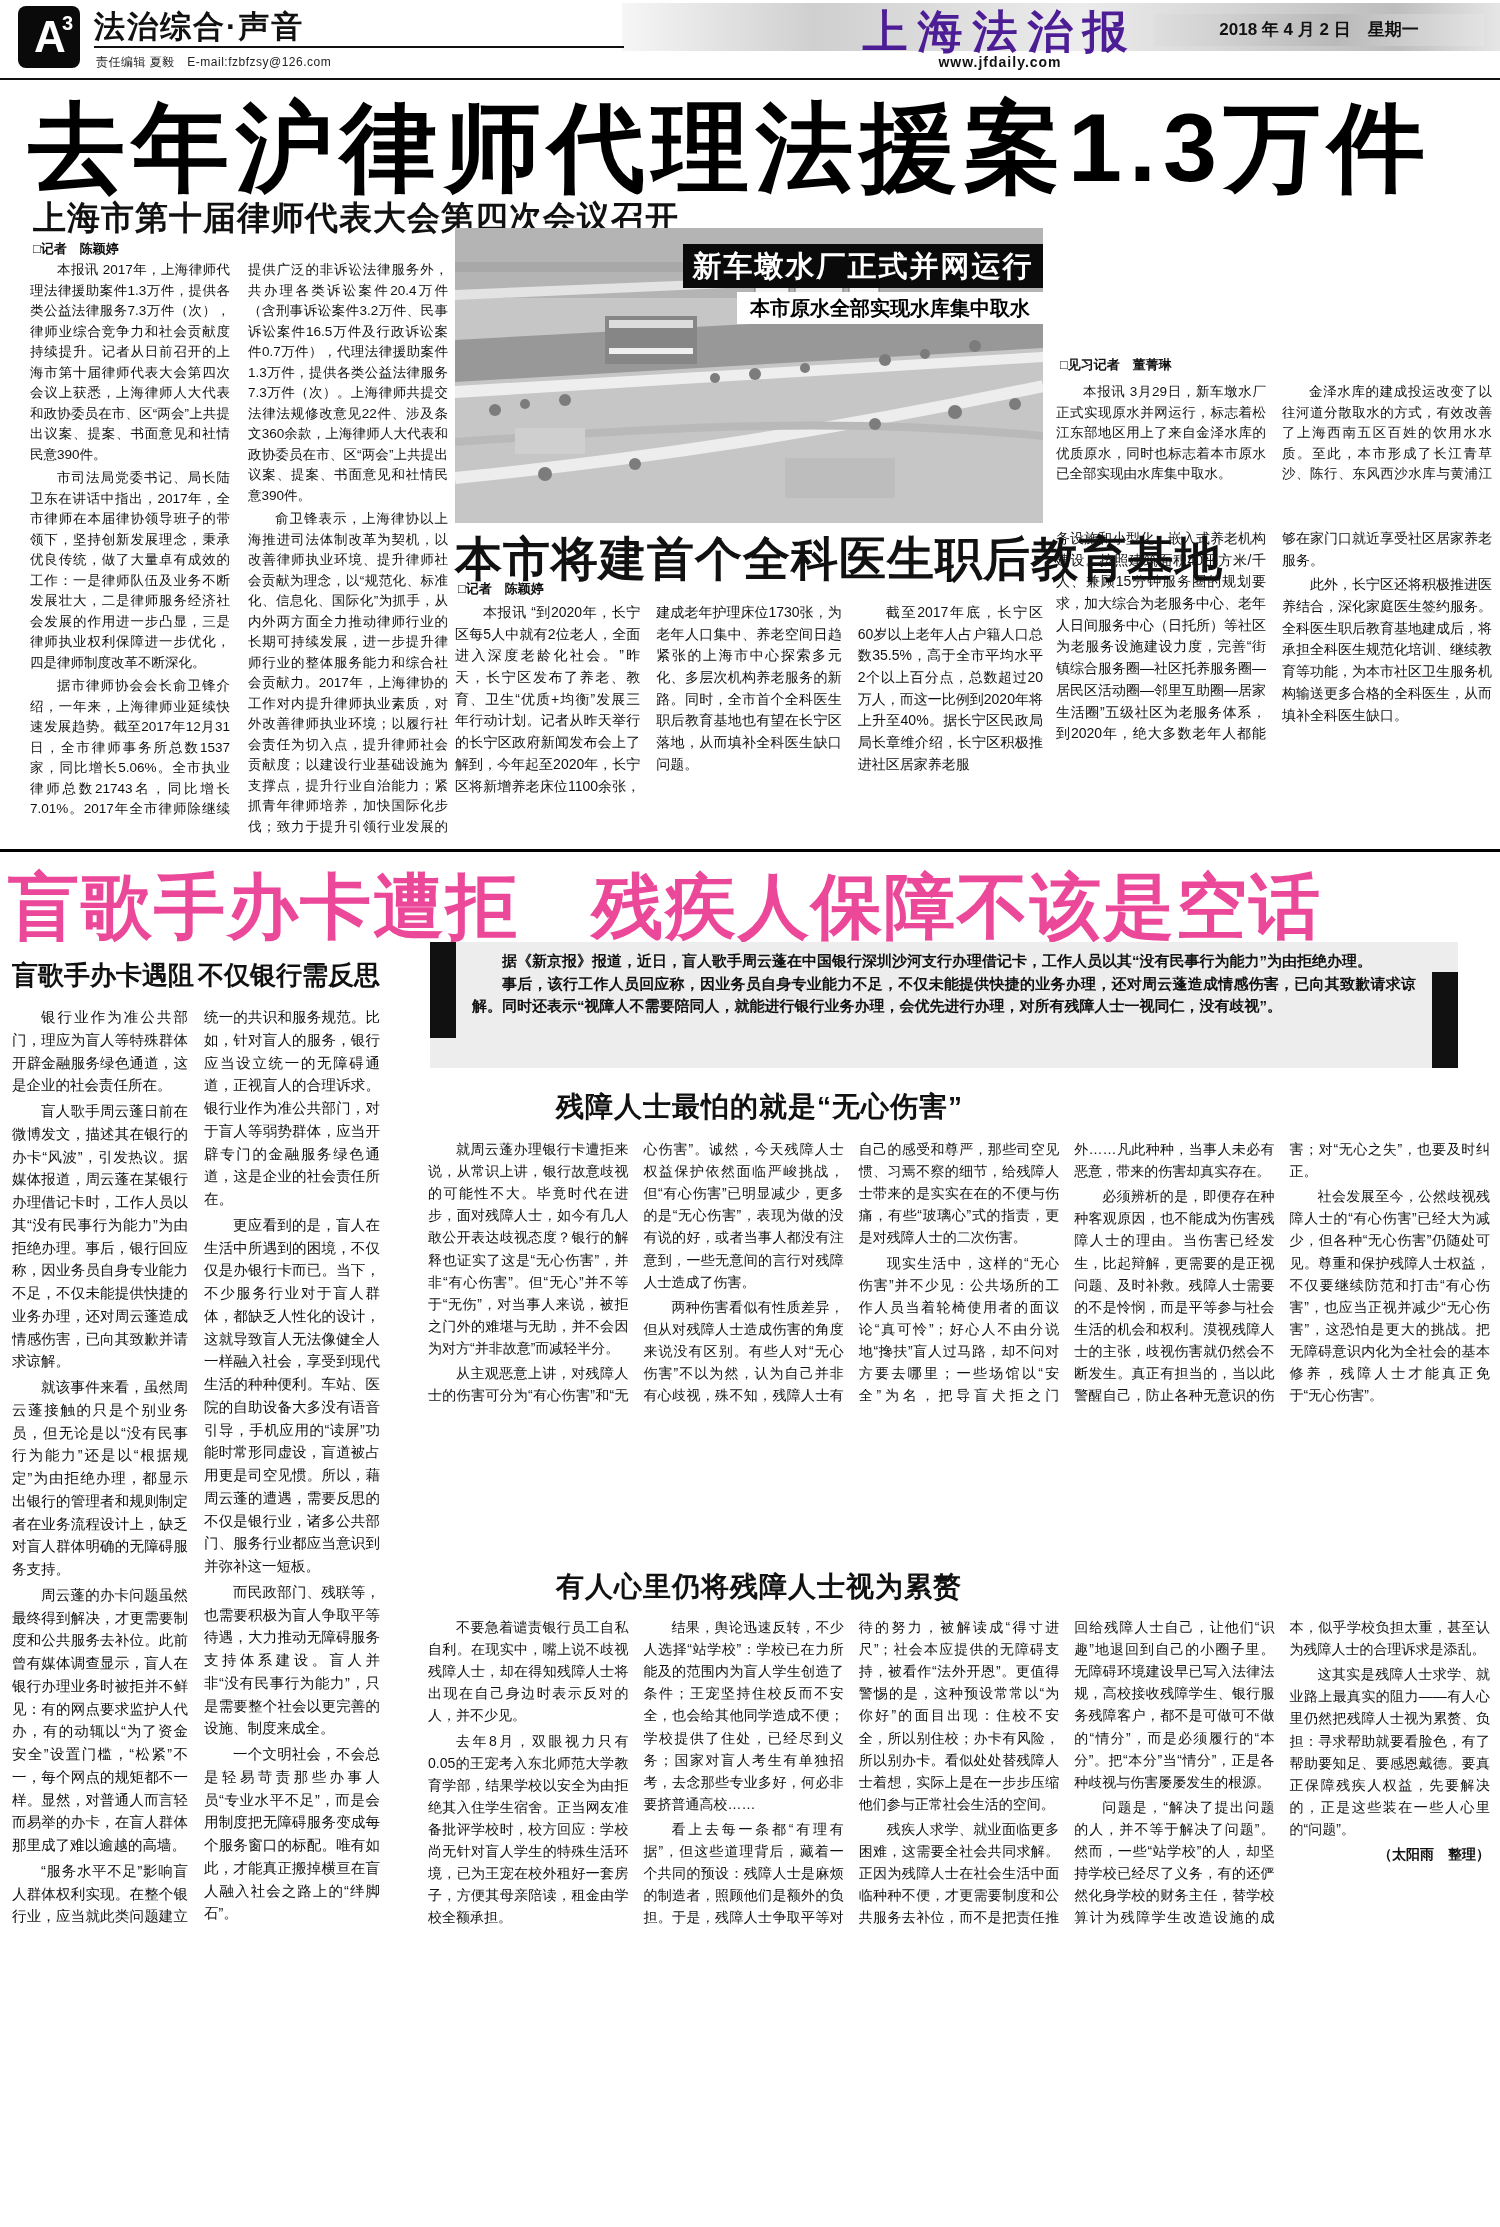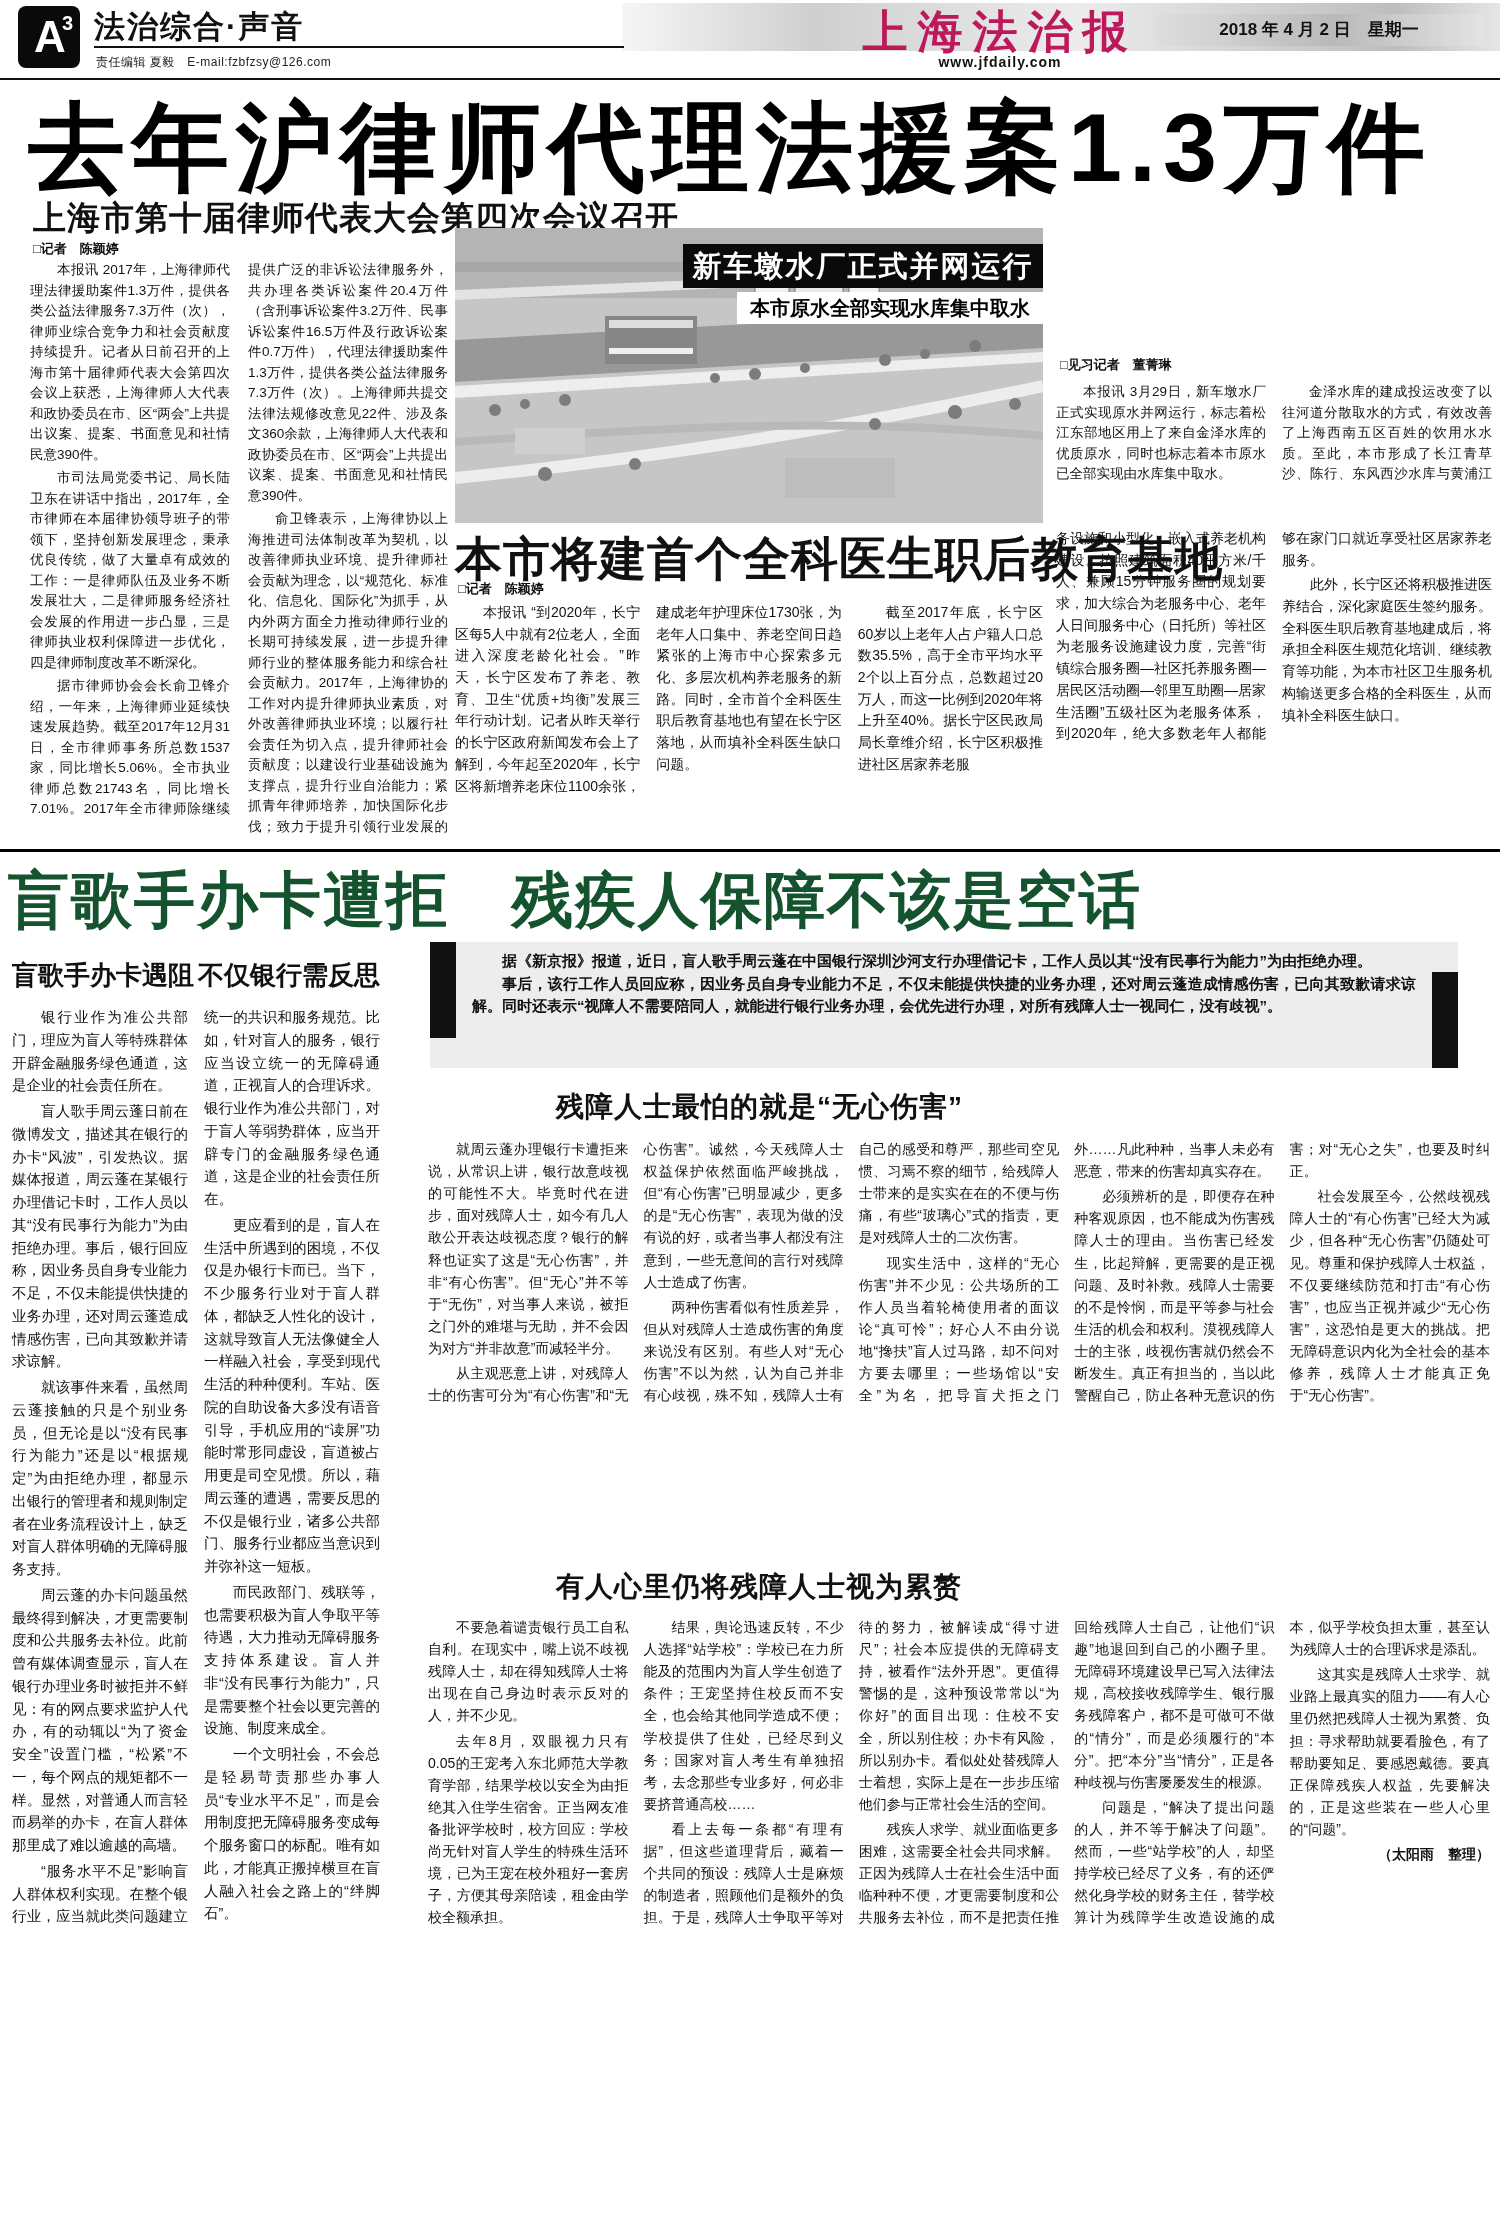--- a/index.html
+++ b/index.html
@@ -14,21 +14,21 @@
   .hdr-band { position:absolute; left:622px; top:3px; width:878px; height:48px;
     background:linear-gradient(90deg,#f6f6f6,#cfcfcf 22%,#ececec 52%,#bdbdbd 88%,#e6e6e6); }
   .badge { position:absolute; left:18px; top:6px; width:62px; height:62px;
     background:#0a0a0a; border-radius:8px; color:#fff; text-align:center; }
   .badge .big { font-size:44px; font-weight:900; line-height:62px; letter-spacing:-2px; }
   .badge .small { position:absolute; right:7px; top:6px; font-size:20px; font-weight:700; }
   .section-title { position:absolute; left:94px; top:6px; font-size:31px; font-weight:900; letter-spacing:2px; }
   .hdr-rule-small { position:absolute; left:94px; top:46px; width:530px; height:2px; background:#111; }
   .editor-line { position:absolute; left:96px; top:54px; font-size:12px; color:#222; letter-spacing:0.5px; }
   .masthead { position:absolute; left:800px; top:2px; width:400px; text-align:center;
-    font-family:"Liberation Serif", serif; font-size:45px; font-weight:900; letter-spacing:10px; color:#be185d; }
+    font-family:"Liberation Serif", serif; font-size:45px; font-weight:900; letter-spacing:10px; color:#4c1d95; }
   .website { position:absolute; left:800px; top:54px; width:400px; text-align:center;
     font-size:14px; font-weight:800; letter-spacing:1px; }
   .hdr-date { position:absolute; right:16px; top:14px; width:330px; height:32px;
     font-size:17px; font-weight:600; text-align:center; line-height:32px;
     background:linear-gradient(90deg,#dedede,#b9b9b9 55%,#e3e3e3); }
   .hdr-bottom-rule { position:absolute; left:0; top:78px; width:1500px; height:2px; background:#111; }
 
   
   .lead-headline { position:absolute; left:28px; top:84px; width:1446px;
     font-size:97px; font-weight:900; letter-spacing:7px; white-space:nowrap; color:#000; }
@@ -60,21 +60,21 @@
     font-size:14px; line-height:1.55; column-count:3; column-gap:16px; }
   .doctor-right { position:absolute; left:1056px; top:528px; width:436px; height:307px;
     font-size:14px; line-height:1.55; column-count:2; column-gap:16px; }
   .doctor-right p:first-child { text-indent:0; }
 
   
   .big-divider { position:absolute; left:0; top:849px; width:1500px; height:3px; background:#000; }
 
   
   .feature-headline { position:absolute; left:8px; top:860px; width:1484px;
-    font-size:61px; font-weight:900; letter-spacing:2px; white-space:nowrap; color:#14532d; }
+    font-size:71px; font-weight:900; letter-spacing:2px; white-space:nowrap; color:#ec4899; }
   .left-sub { position:absolute; left:12px; top:958px; width:368px;
     font-size:26px; font-weight:700; display:flex; justify-content:space-between; }
   .left-body { position:absolute; left:12px; top:1006px; width:368px; height:1208px;
     font-size:14.5px; line-height:1.57; column-count:2; column-gap:16px; }
 
   .quote-box { position:absolute; left:430px; top:942px; width:1028px; height:126px; background:#ededed; }
   .quote-bar-left { position:absolute; left:0; top:0; width:26px; height:96px; background:#111; }
   .quote-bar-right { position:absolute; right:0; bottom:0; width:26px; height:96px; background:#111; }
   .quote-text { position:absolute; left:42px; top:8px; width:944px; height:110px;
     font-size:15px; font-weight:700; line-height:1.5; text-align:justify; overflow:hidden; }

